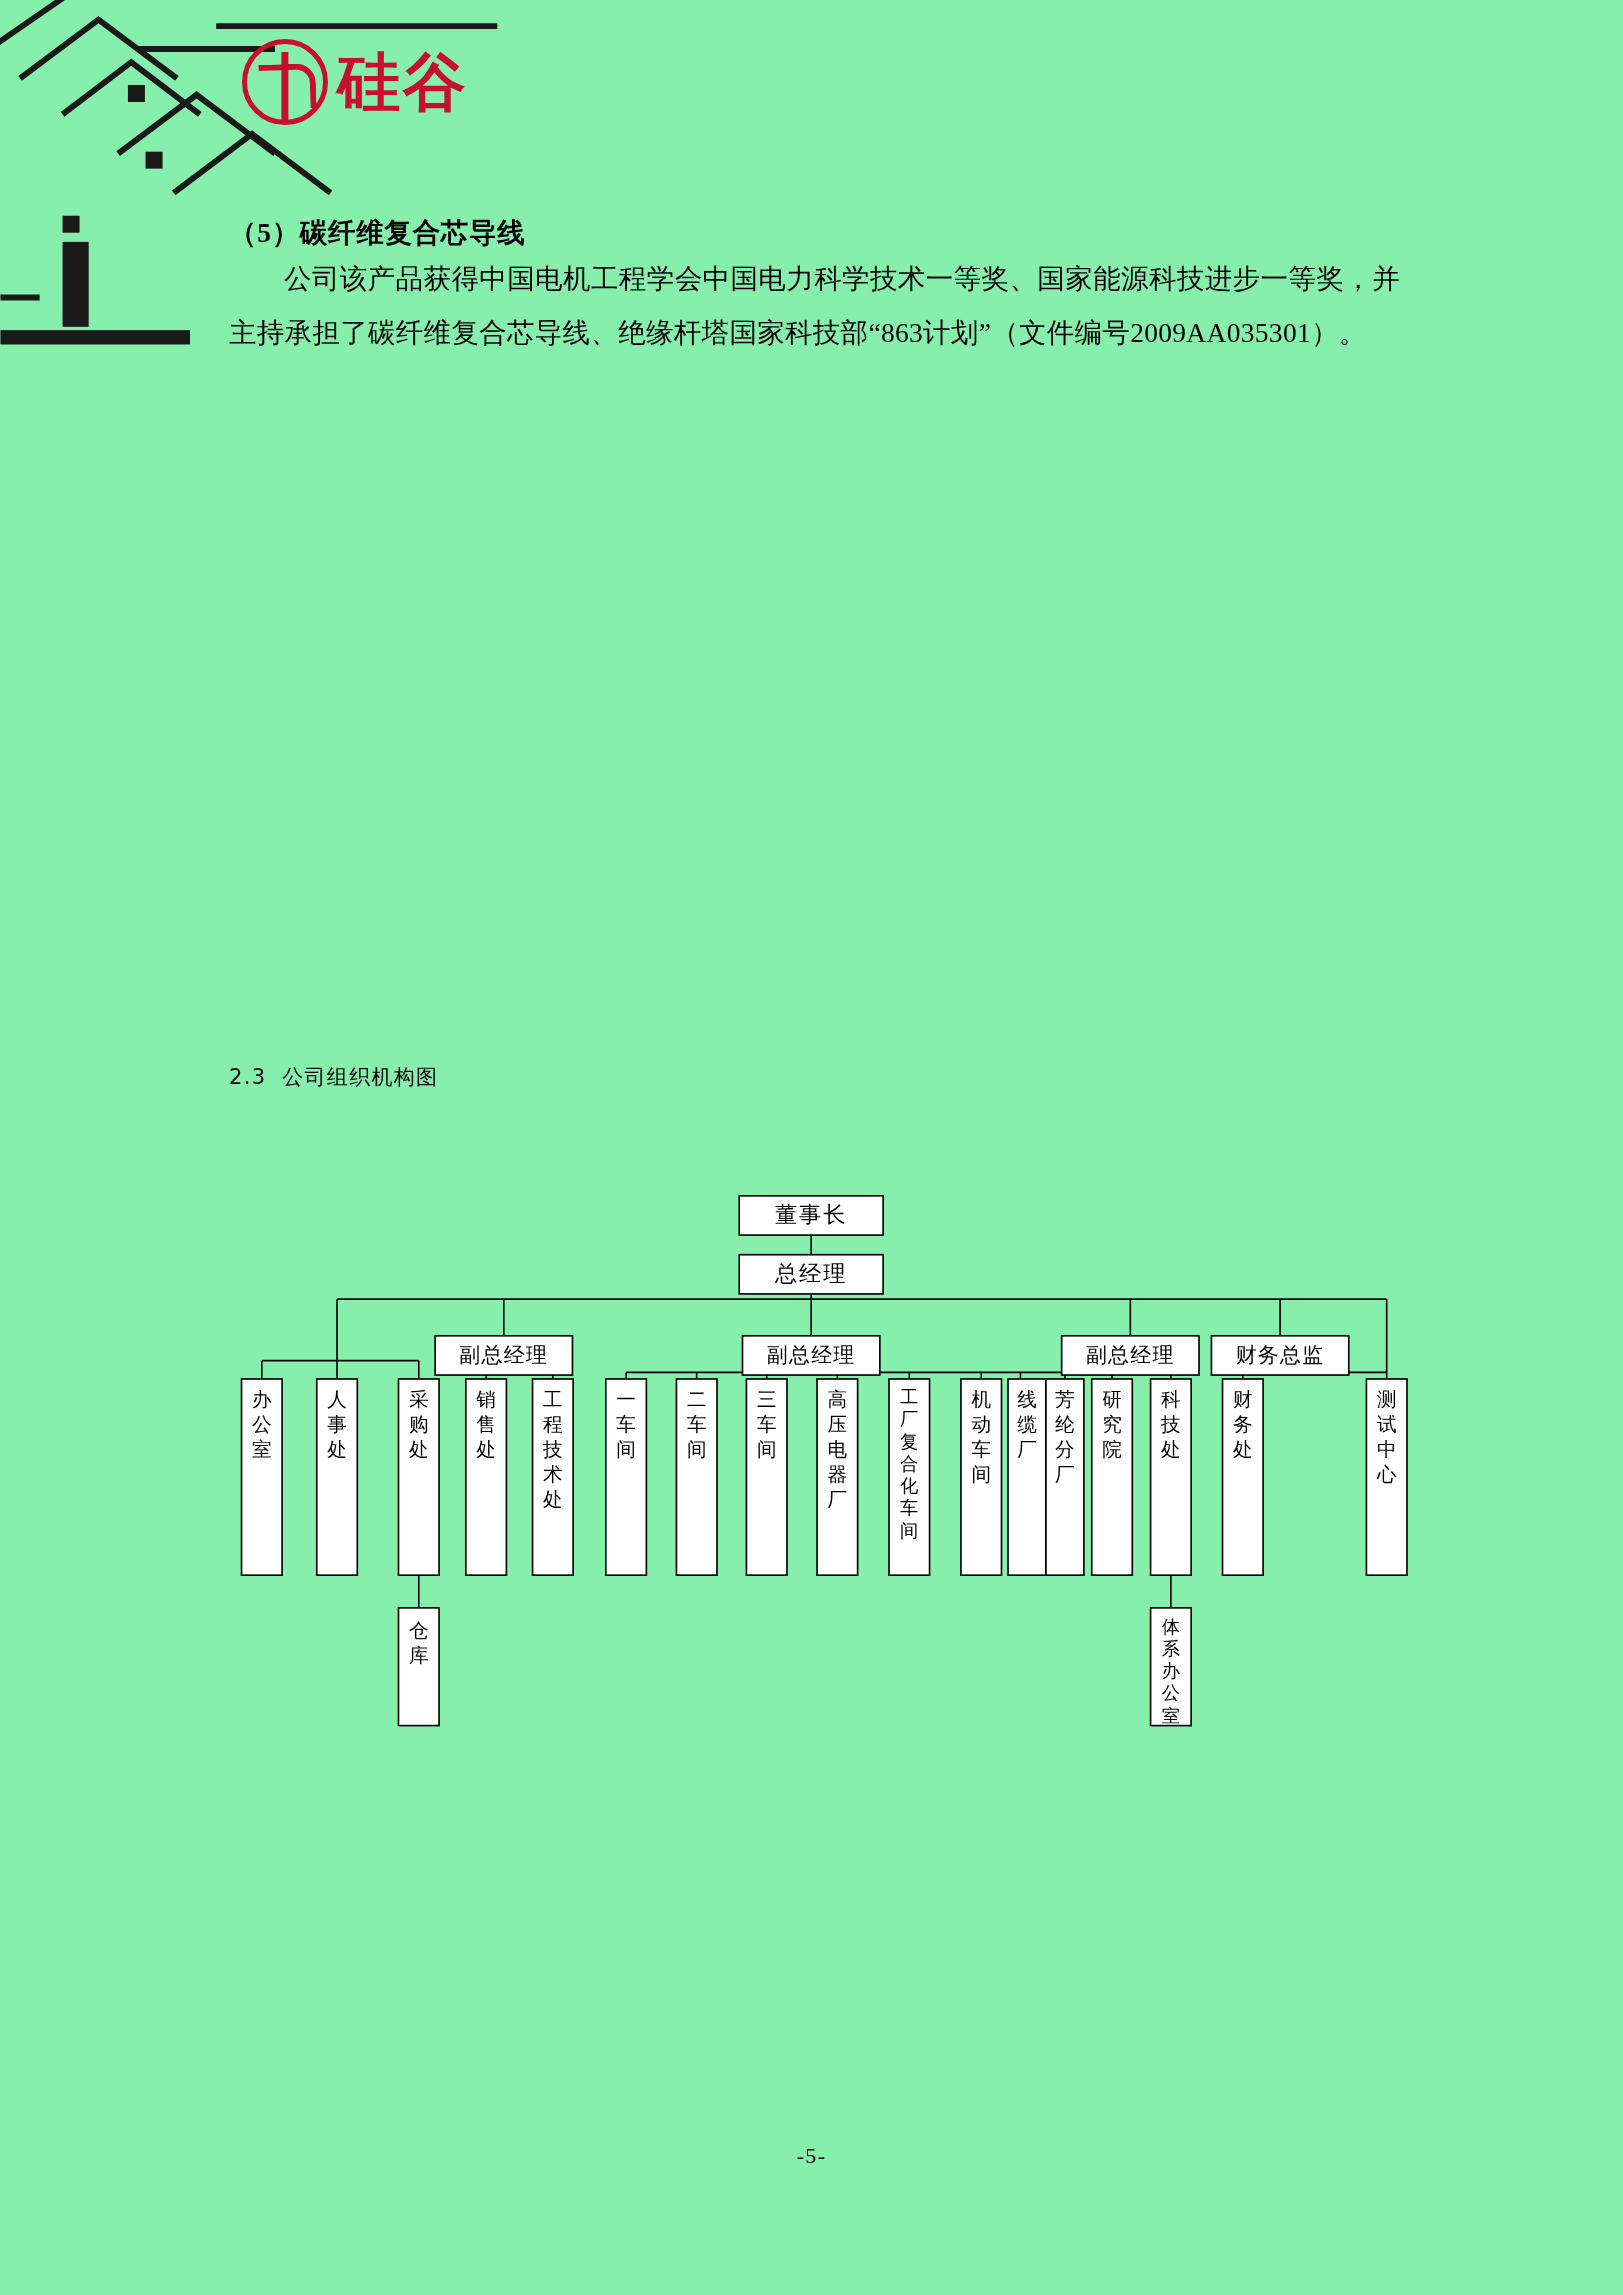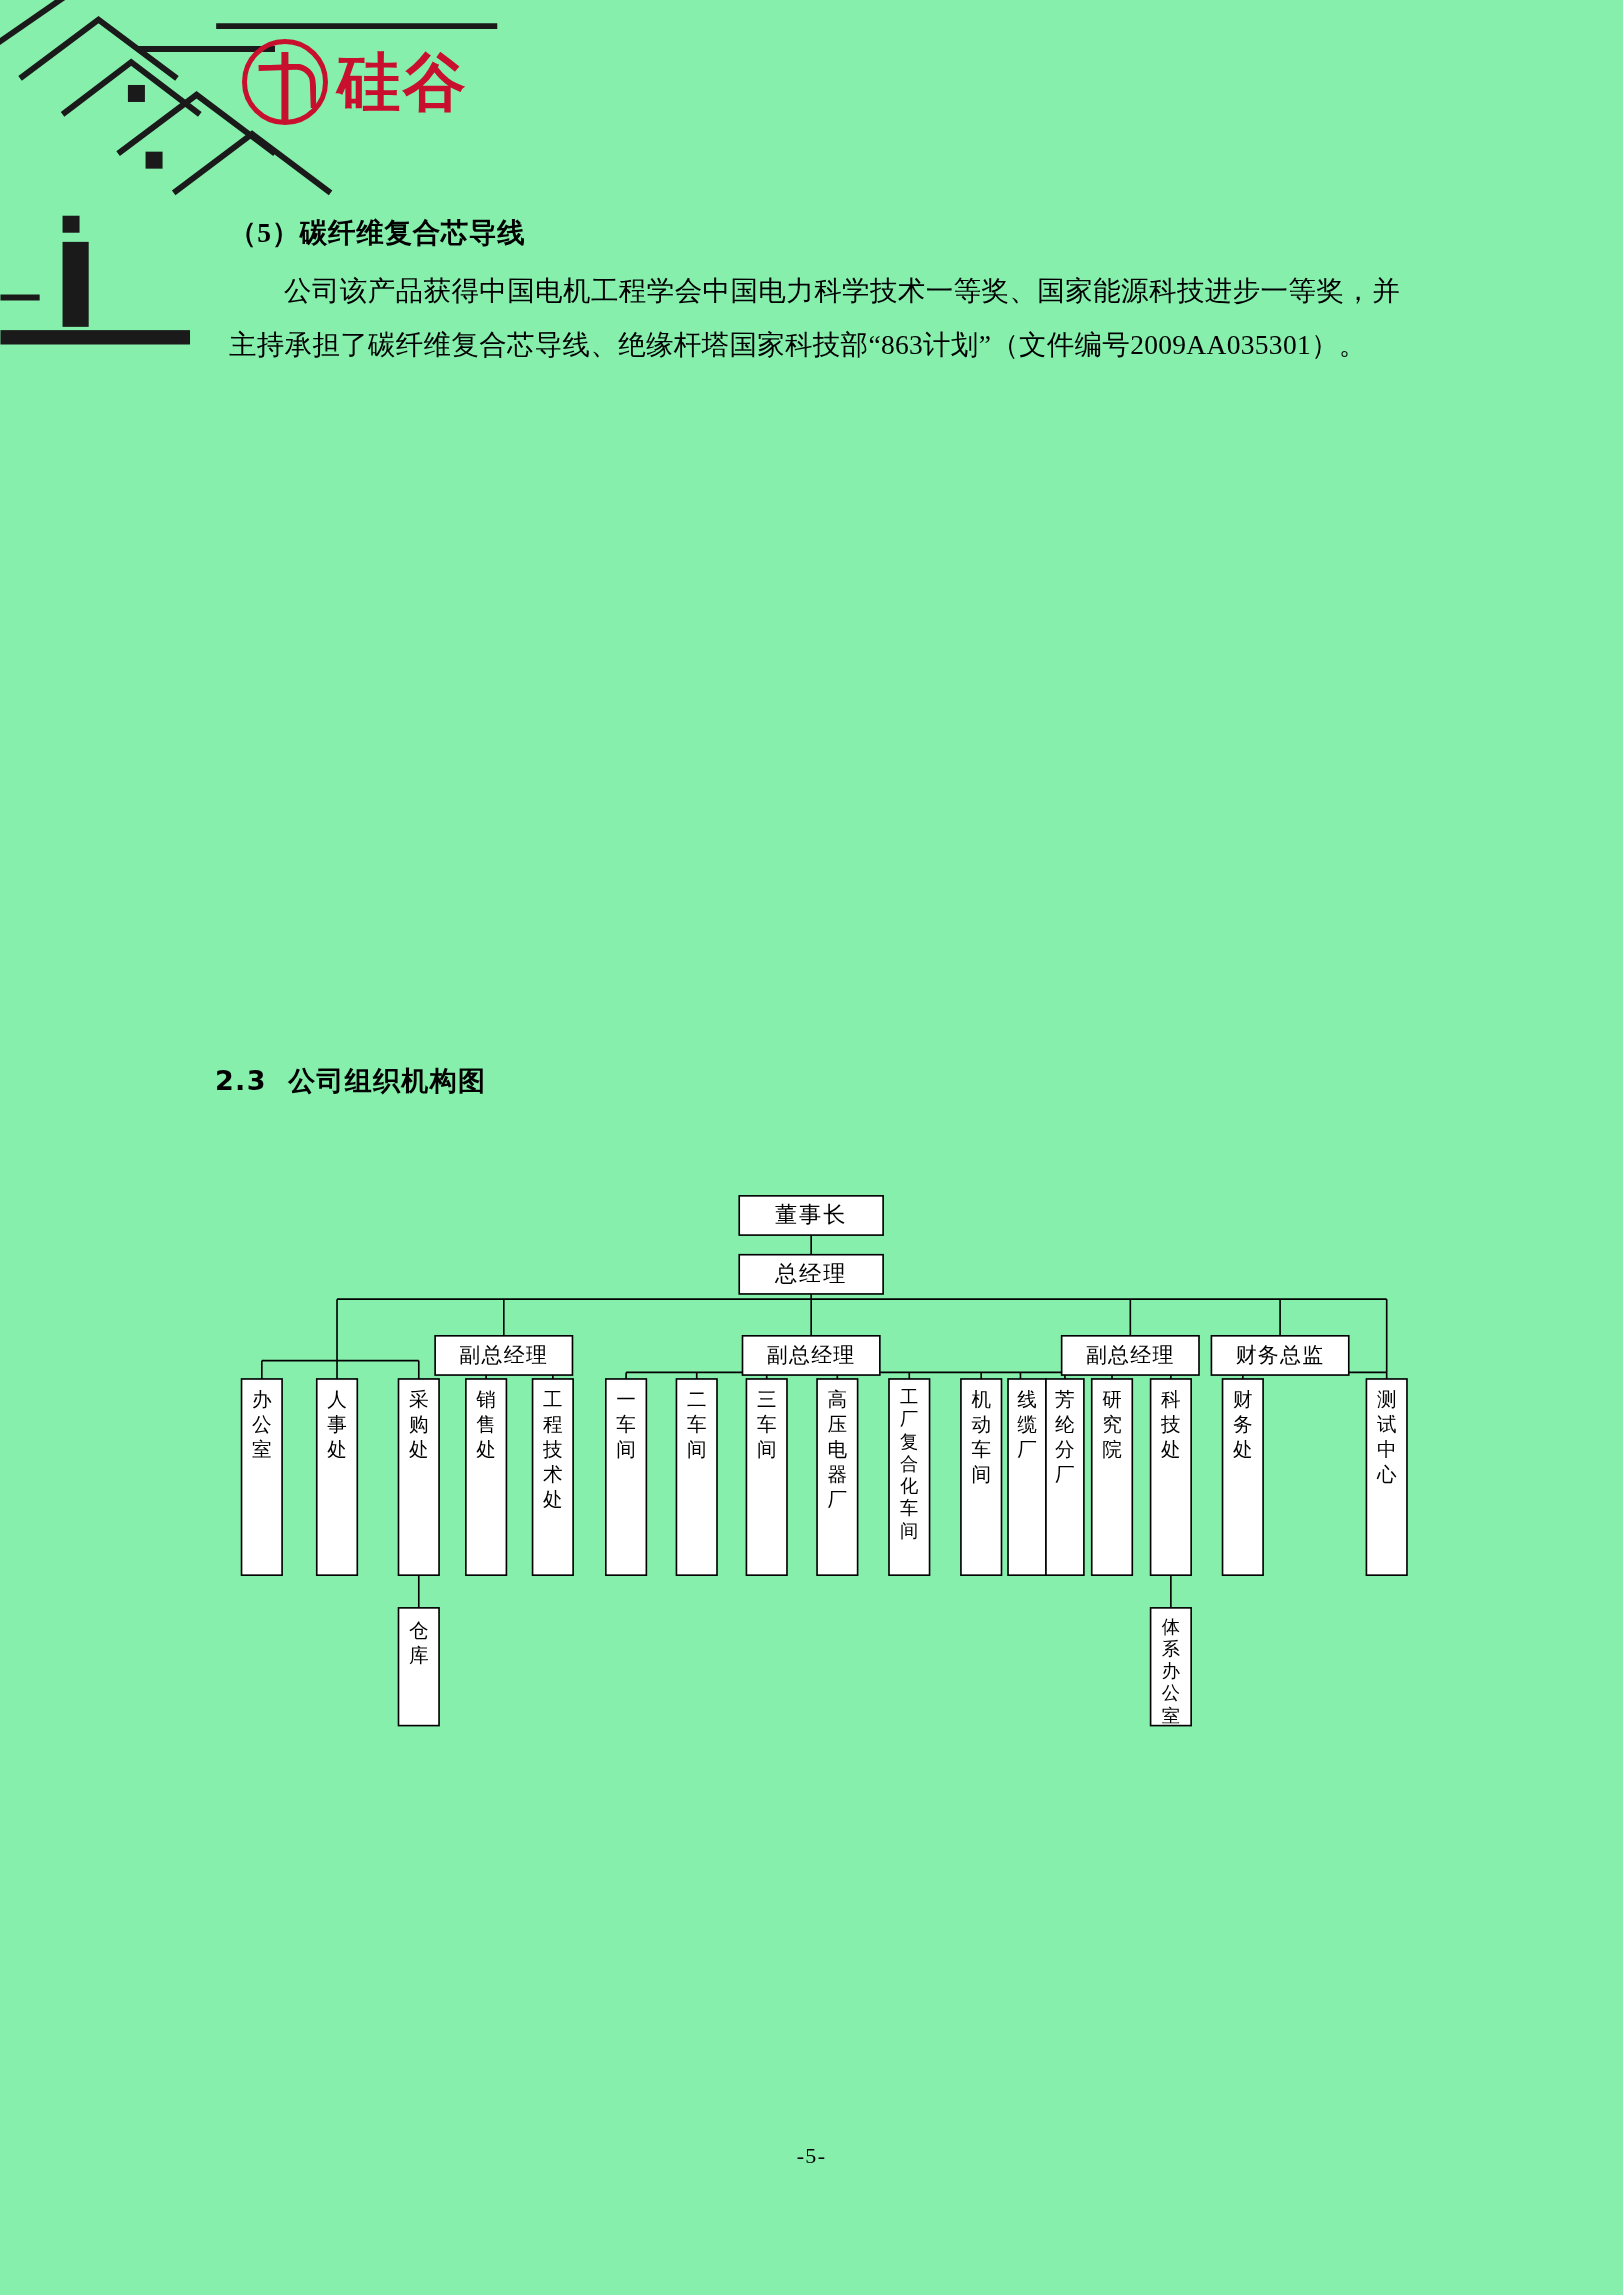--- a/index.html
+++ b/index.html
@@ -88,30 +88,30 @@
     letter-spacing: 0.3px;
     text-align: justify;
     margin: 0 0 2.6px 0;
   }
   .para.indent {
     text-indent: 55px;
   }
   .heading-sub {
     font-size: 27.5px;
     font-weight: bold;
-    margin: 30px 0 13px 0;
+    margin: 30px 0 1px 0;
     letter-spacing: 0.7px;
   }
   .section-title {
     position: absolute;
-    left: 215px;
+    left: 229px;
     top: 1063px;
     font-family: "DejaVu Sans", sans-serif;
-    font-size: 27px;
-    font-weight: bold;
+    font-size: 21px;
+    font-weight: normal;
     letter-spacing: 1.3px;
   }
 
   
   .org {
     position: absolute;
     left: 0;
     top: 1171px;
     width: 1462px;
     height: 654px;

